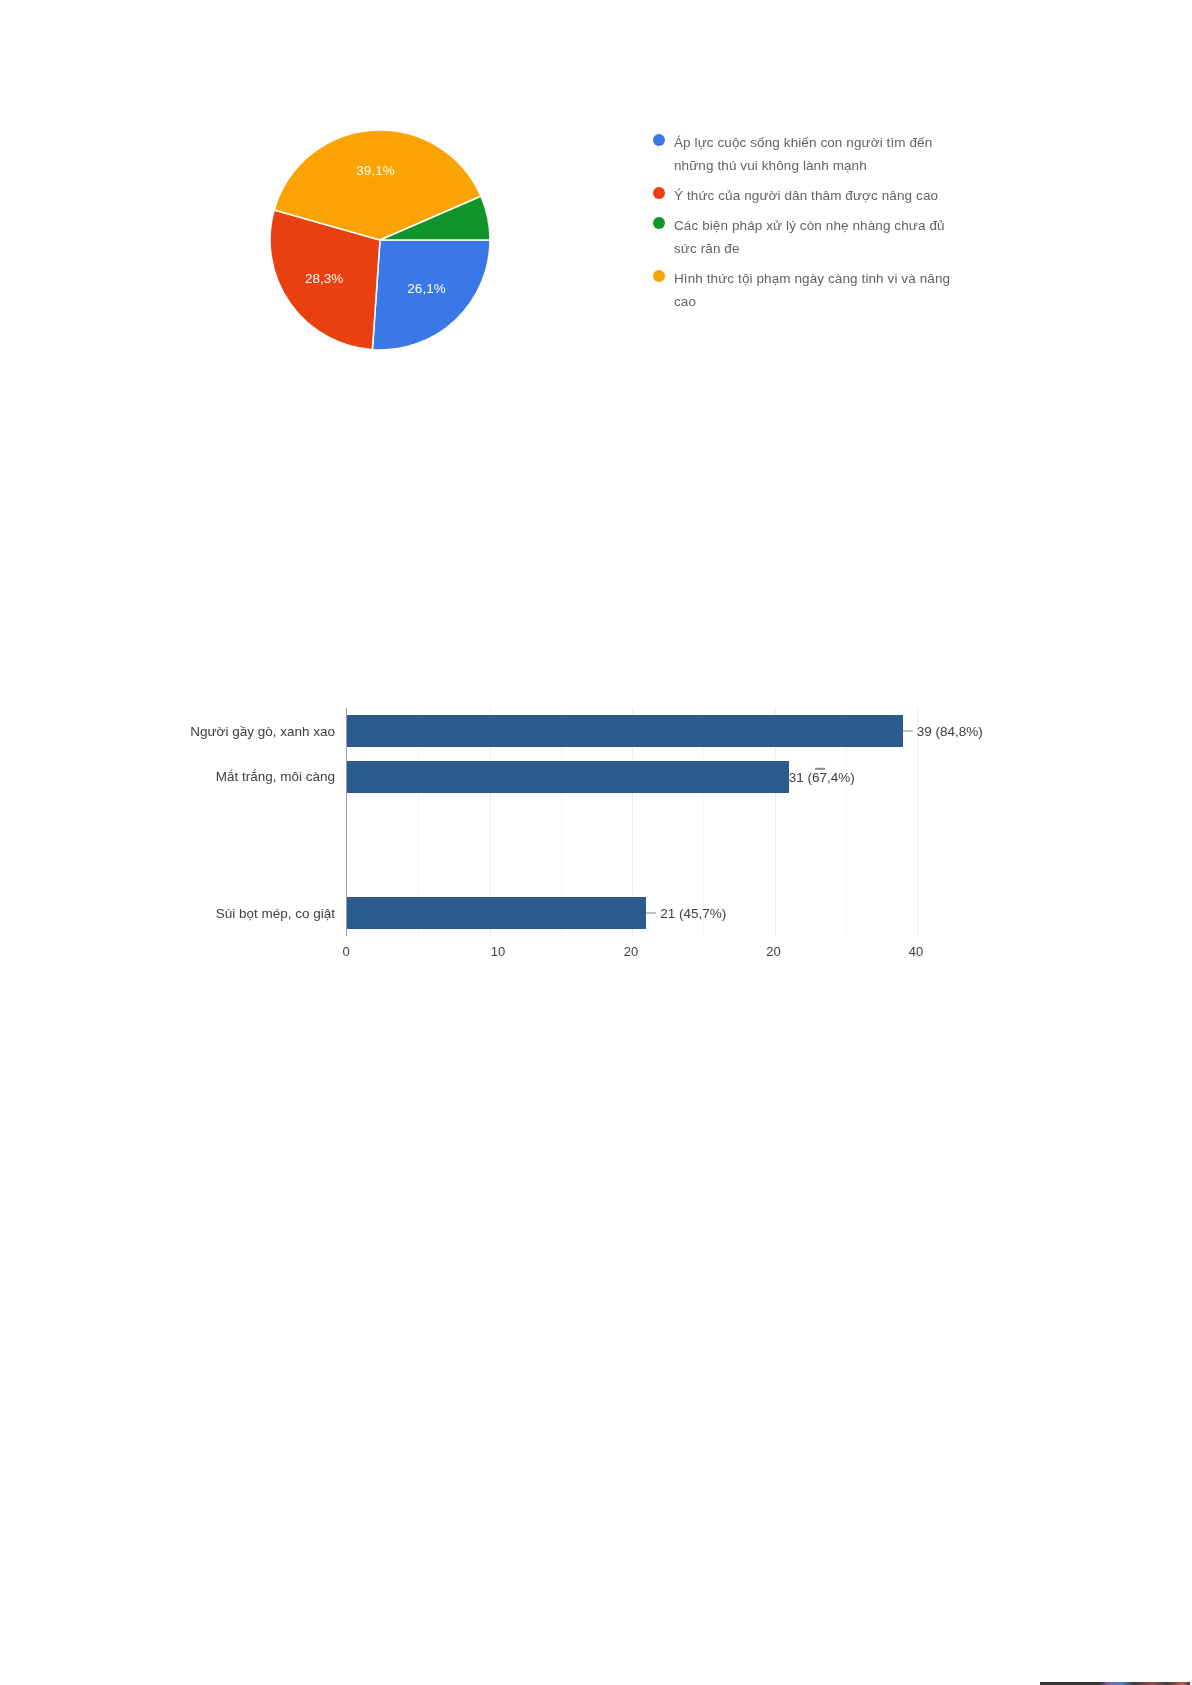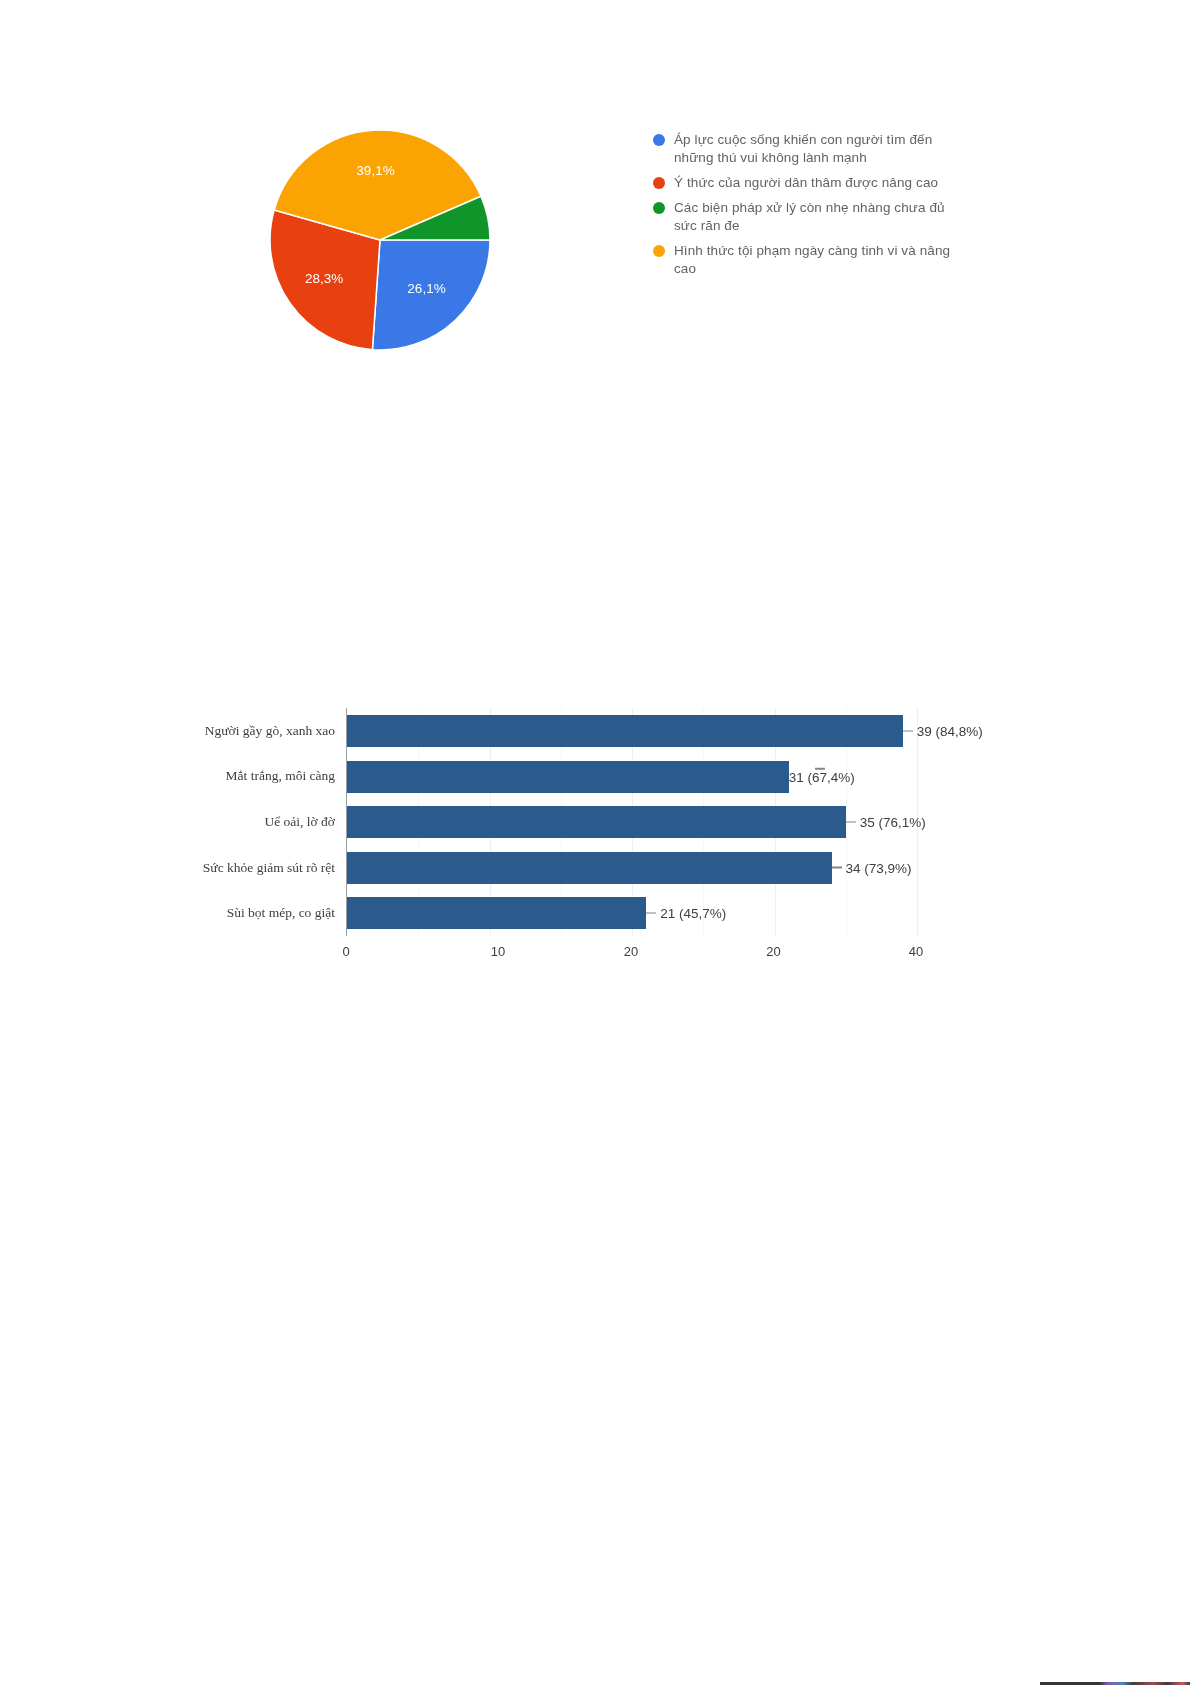--- a/index.html
+++ b/index.html
@@ -55,21 +55,21 @@
   .legend-swatch {
     flex: 0 0 auto;
     width: 12px;
     height: 12px;
     border-radius: 50%;
     margin-right: 9px;
     margin-top: 3px;
   }
   .legend-label {
     font-size: 13.5px;
-    line-height: 18px;
+    line-height: 23px;
     color: #5f6368;
     font-family: "Liberation Sans", sans-serif;
     letter-spacing: 0.1px;
   }
 
   
   #bar-block {
     position: absolute;
     left: 0;
     top: 690px;
@@ -115,21 +115,21 @@
   }
   .bar-cat-label {
     position: absolute;
     right: 100%;
     margin-right: 12px;
     top: 50%;
     transform: translateY(-50%);
     white-space: nowrap;
     font-size: 13.5px;
     color: #3c4043;
-    font-family: Liberation Serif, serif;
+    font-family: Liberation Sans, sans-serif;
   }
   .bar-value-wrap {
     position: absolute;
     top: 50%;
     transform: translateY(-50%);
     display: flex;
     align-items: center;
     white-space: nowrap;
   }
   .value-leader {
@@ -238,36 +238,20 @@
           </div>
         </div>
         <div class="bar-row" style="top: 45.6px; height: 45.6px;">
           <div class="bar-cat-label">Mắt trắng, môi càng</div>
           <div class="bar" style="width: 441.75px; background: rgb(42, 91, 140);"></div>
           <div class="bar-value-wrap" style="left: 441.75px; flex-direction: column;">
             <span class="value-leader"></span>
             <span class="bar-value-label">31 (67,4%)</span>
           </div>
         </div>
-        <div class="bar-row" style="top: 91.2px; height: 45.6px;">
-          <div class="bar-cat-label">Uể oải, lờ đờ</div>
-          <div class="bar" style="width: 498.75px; background: rgb(42, 91, 140);"></div>
-          <div class="bar-value-wrap" style="left: 498.75px;">
-            <span class="value-leader"></span>
-            <span class="bar-value-label">35 (76,1%)</span>
-          </div>
-        </div>
-        <div class="bar-row" style="top: 136.8px; height: 45.6px;">
-          <div class="bar-cat-label">Sức khỏe giảm sút rõ rệt</div>
-          <div class="bar" style="width: 484.5px; background: rgb(42, 91, 140);"></div>
-          <div class="bar-value-wrap" style="left: 484.5px;">
-            <span class="value-leader"></span>
-            <span class="bar-value-label">34 (73,9%)</span>
-          </div>
-        </div>
         <div class="bar-row" style="top: 182.4px; height: 45.6px;">
           <div class="bar-cat-label">Sùi bọt mép, co giật</div>
           <div class="bar" style="width: 299.25px; background: rgb(42, 91, 140);"></div>
           <div class="bar-value-wrap" style="left: 299.25px;">
             <span class="value-leader"></span>
             <span class="bar-value-label">21 (45,7%)</span>
           </div>
         </div>
       </div>
     <div id="x-axis">

